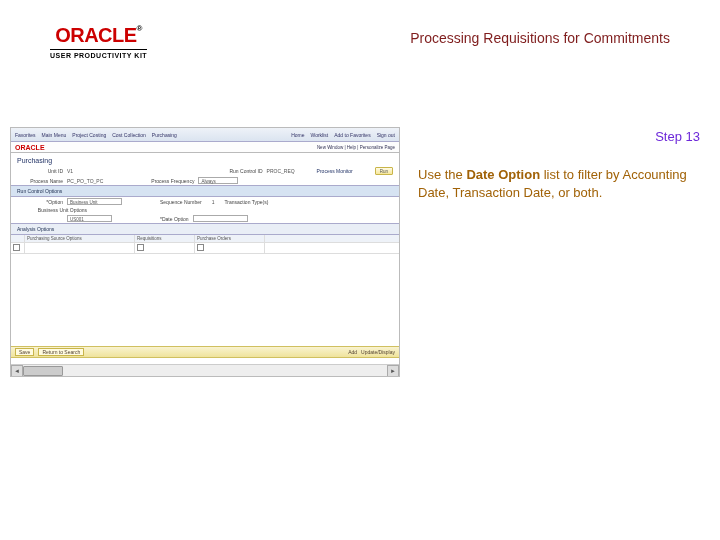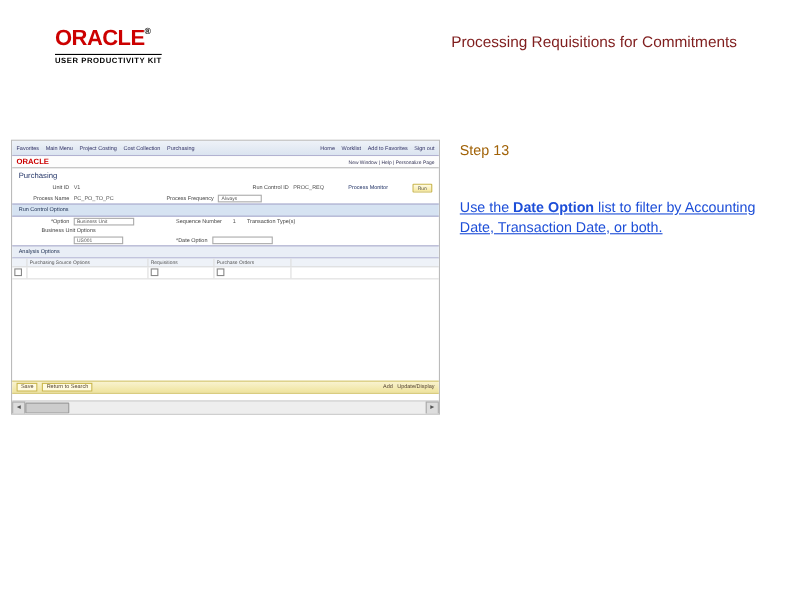--- a/index.html
+++ b/index.html
@@ -9,20 +9,21 @@
     height: 540px;
     background: #fff;
     position: relative;
     font-size: 11px;
     color: #333;
   }
   .header {
     display: flex;
     align-items: flex-start;
     padding: 24px 30px 8px 50px;
+    text-align: center;
   }
   .logo-block { display: flex; flex-direction: column; }
   .oracle-logo { font-size: 20px; font-weight: bold; color: #c00; letter-spacing: -0.5px; }
   .oracle-logo sup { font-size: 8px; color: #000; vertical-align: top; }
   .upk { font-size: 7px; font-weight: bold; color: #000; letter-spacing: 0.5px; border-top: 1px solid #000; padding-top: 2px; margin-top: 2px; }
   .title { margin-left: auto; font-size: 14px; color: #7f1d1d; padding-top: 6px; margin-right: 20px; }
   .main { display: flex; padding: 0 20px 0 10px; gap: 18px; margin-top: 60px; }
   .screenshot-pane {
     width: 390px;
     height: 250px;
@@ -108,22 +109,22 @@
     border-top: 1px solid #ccc;
     display: flex; align-items: center;
   }
   .hscroll .arrow {
     width: 12px; height: 12px; background: #ddd; border: 1px solid #aaa;
     display:flex; align-items:center; justify-content:center; font-size:6px; color:#555;
   }
   .hscroll .track { flex:1; position: relative; height: 12px; }
   .hscroll .thumb { position:absolute; left:0; top:1px; width:40px; height:10px; background:#ccc; border:1px solid #999; border-radius:1px; }
   .instruction-pane { flex: 1; padding-top: 2px; }
-  .step-label { font-size: 13px; color: #a16207; margin-bottom: 36px; }
-  .step-text { font-size: 13px; color: #1d4ed8; line-height: 1.35; text-decoration: underline; }
+  .step-label { font-size: 13px; color: #6d28d9; margin-bottom: 22px; text-align: right; }
+  .step-text { font-size: 13px; color: #a16207; line-height: 1.35; }
   .step-text b { font-weight: bold; }
   .chk {
     width: 7px; height: 7px; border:1px solid #888; display:inline-block;
   }
 </style>
 </head>
 <body>
 
 <div class="header">
   <div class="logo-block">

